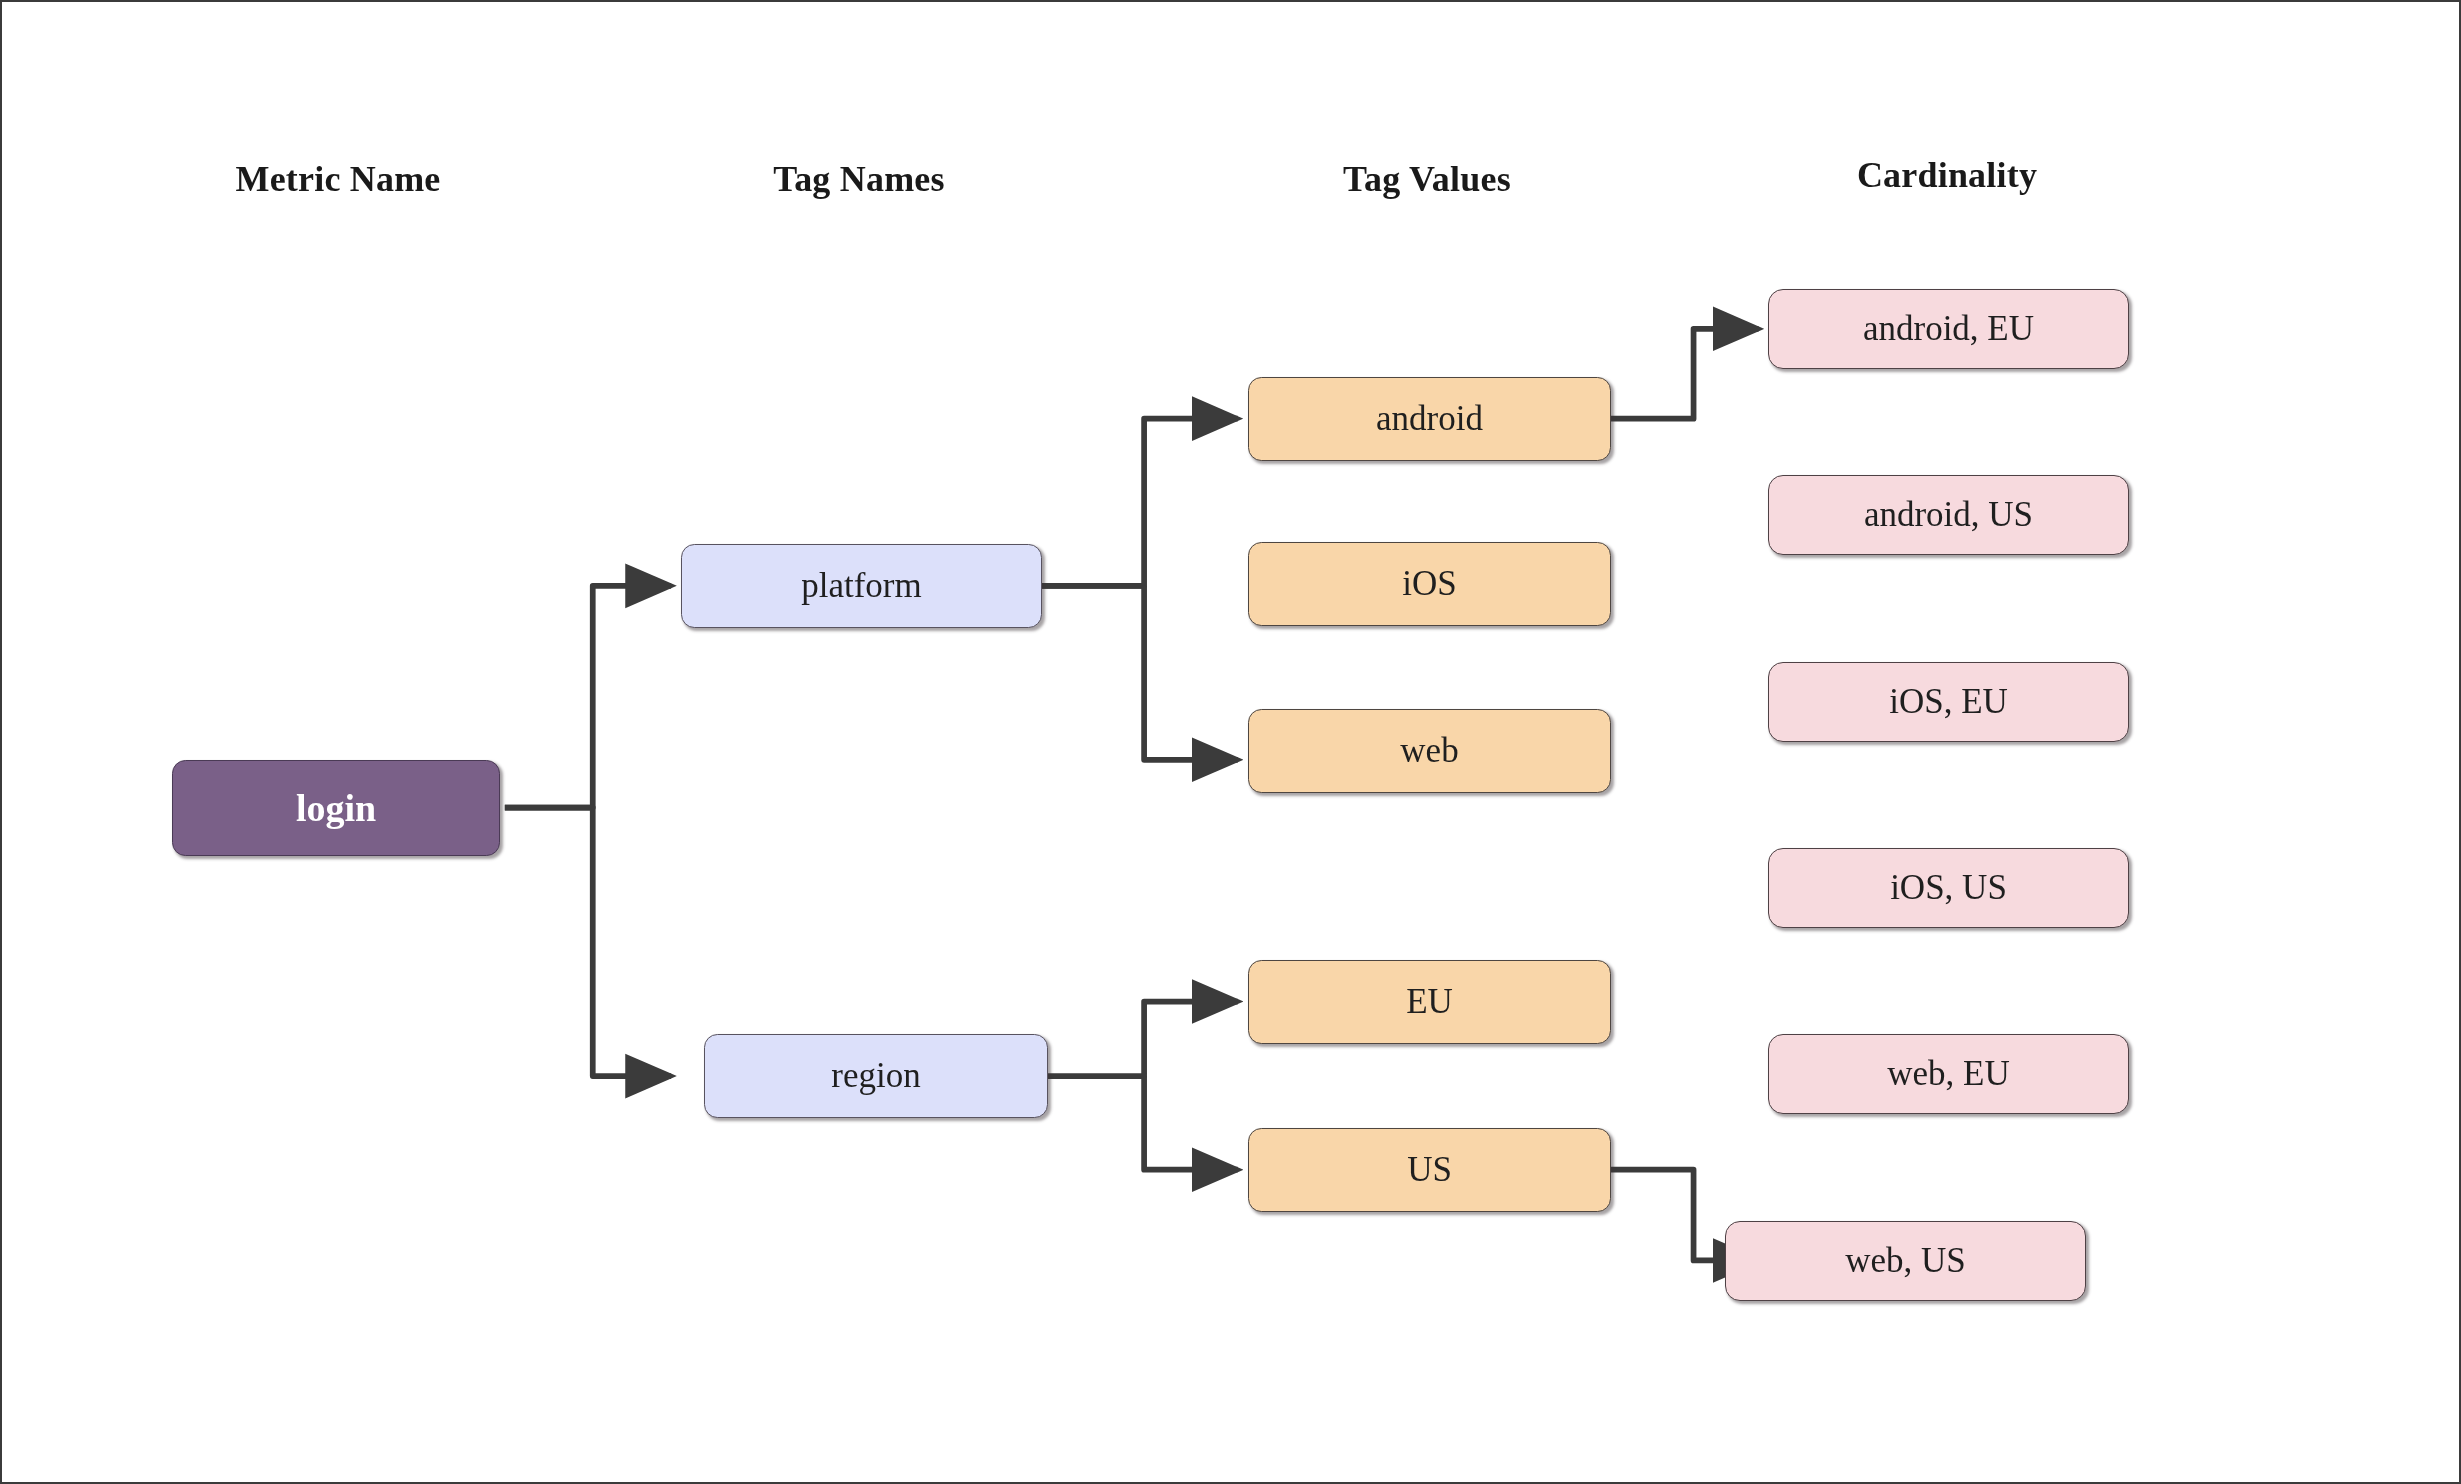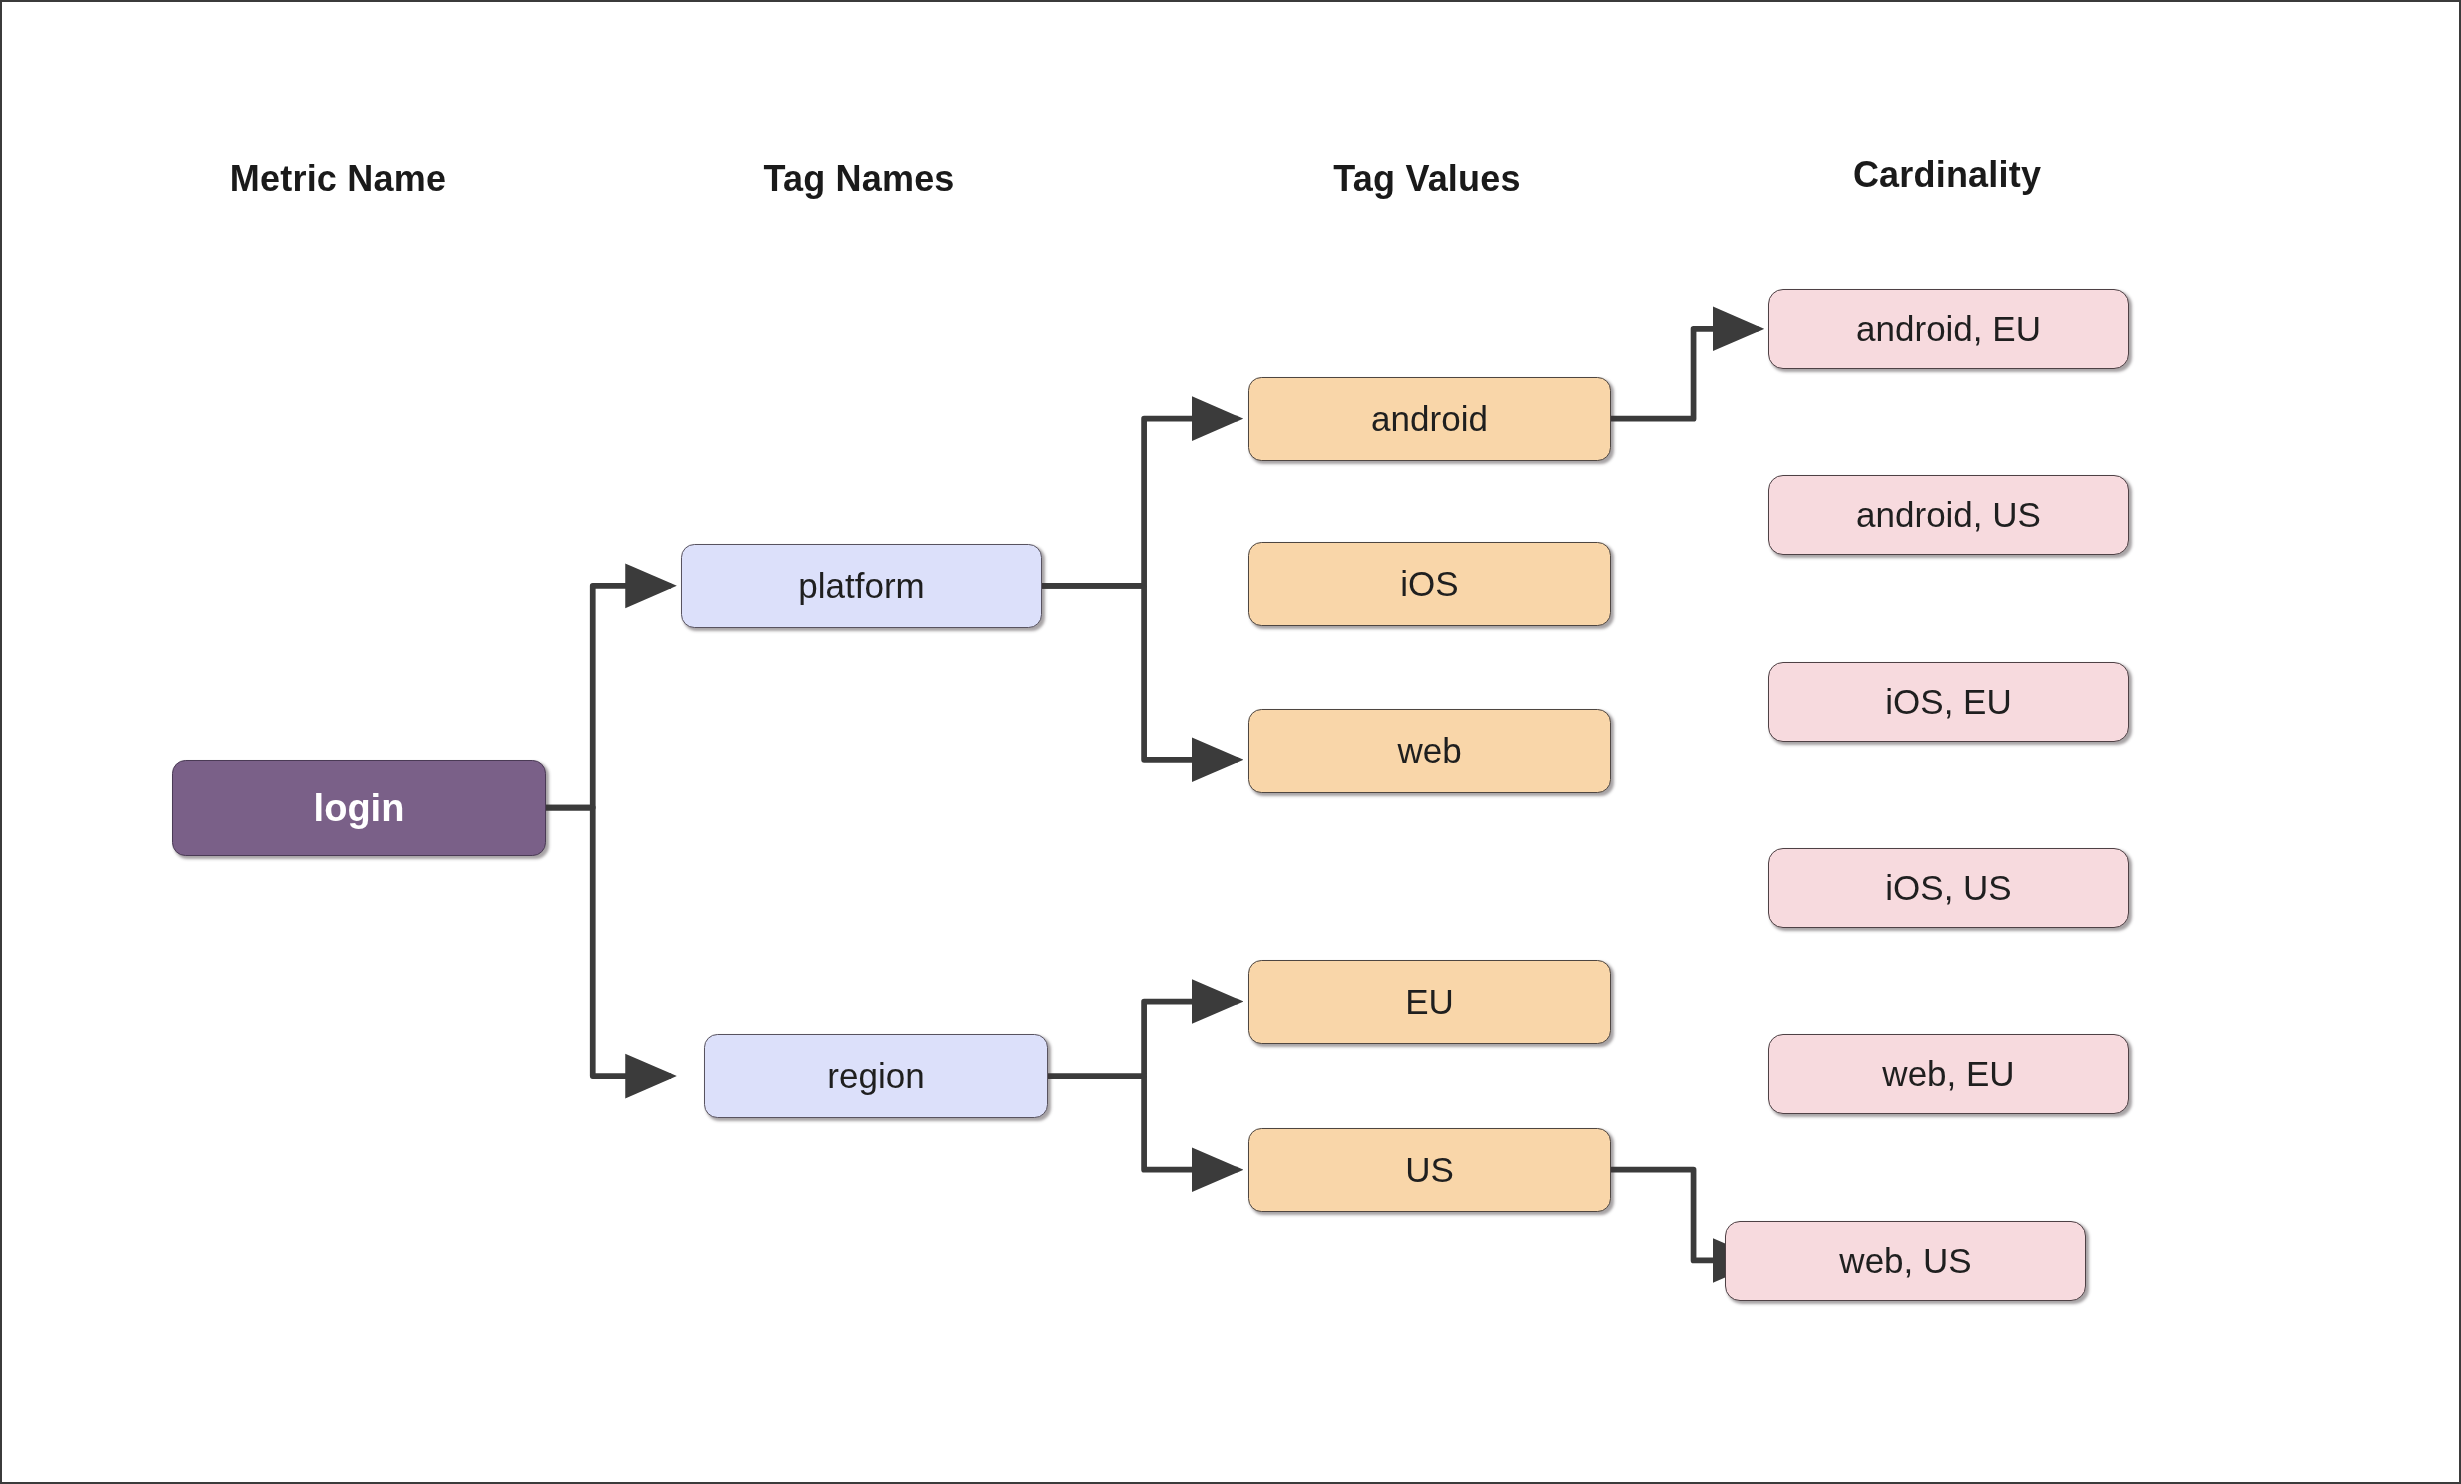--- a/index.html
+++ b/index.html
@@ -11,20 +11,21 @@
     font-family: "Liberation Sans", sans-serif;
   }
   #canvas {
     position: relative;
     width: 2461px;
     height: 1484px;
     background: #ffffff;
     border: 2.9px solid #3b3b3b;
     box-sizing: border-box;
     overflow: hidden;
+    font-family: Liberation Serif, serif;
   }
   #edges {
     position: absolute;
     left: 0;
     top: 0;
     width: 2461px;
     height: 1484px;
     pointer-events: none;
   }
   .col-header {
@@ -92,21 +93,21 @@
         <path d="M 1088 611 L 1195 611 L 1195 436 L 1293 436" marker-end="url(#arrowhead)"></path>
         <path d="M 1088 611 L 1195 611"></path>
         <path d="M 1195 611 L 1195 793 L 1293 793" marker-end="url(#arrowhead)"></path>
         <path d="M 1088 1124 L 1195 1124 L 1195 1046 L 1293 1046" marker-end="url(#arrowhead)"></path>
         <path d="M 1195 1124 L 1195 1222 L 1293 1222" marker-end="url(#arrowhead)"></path>
         <path d="M 1683 436 L 1770 436 L 1770 342 L 1838 342" marker-end="url(#arrowhead)"></path>
         <path d="M 1683 1222 L 1770 1222 L 1770 1317 L 1838 1317" marker-end="url(#arrowhead)"></path>
       </g>
   </svg>
 
-  <div class="node node-metric" style="left:170px; top:758px; width:374px; height:96px;">
+  <div class="node node-metric" style="left:170px; top:758px; width:328px; height:96px;">
     <span>login</span>
   </div>
 
   <div class="node node-tagname" style="left:679px; top:542px; width:361px; height:84px;">
     <span>platform</span>
   </div>
   <div class="node node-tagname" style="left:702px; top:1032px; width:344px; height:84px;">
     <span>region</span>
   </div>
 

